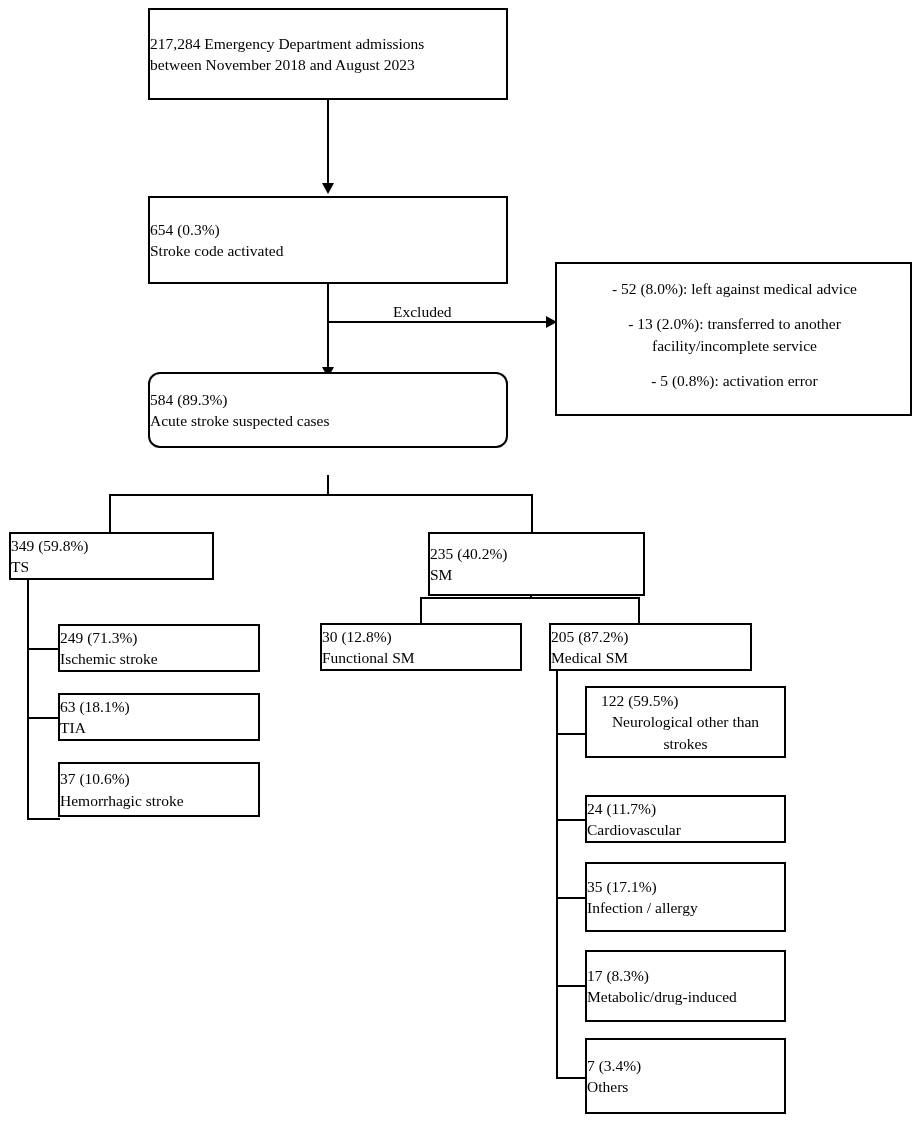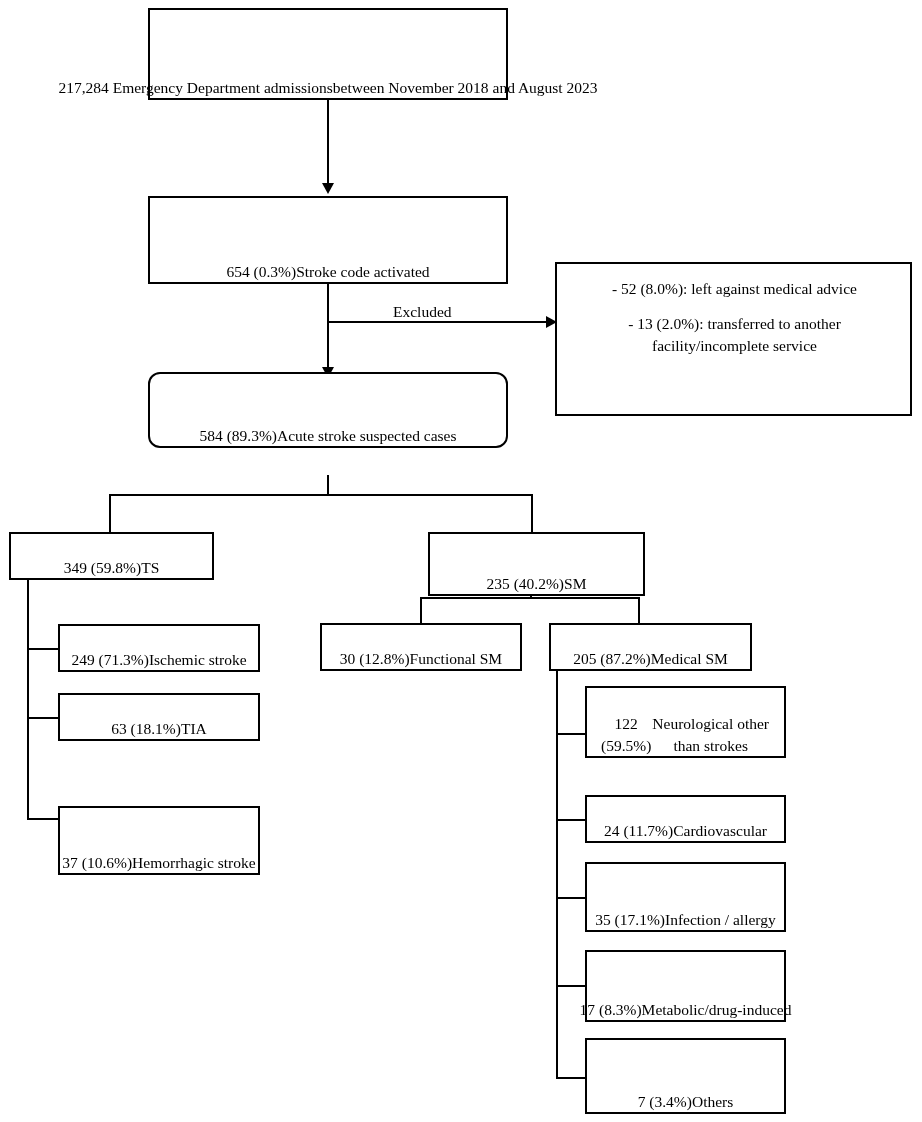--- a/index.html
+++ b/index.html
@@ -15,21 +15,22 @@
     font-family: "Liberation Serif", "DejaVu Serif", serif;
     color: #000000;
     overflow: hidden;
   }
   .box {
     position: absolute;
     box-sizing: border-box;
     border: 2px solid #000000;
     background: #ffffff;
     display: flex;
-    align-items: flex-end;
+    flex-direction: column;
+    align-items: flex-start;
     justify-content: center;
     text-align: center;
     line-height: 1.38;
     font-size: 15.5px;
     z-index: 3;
   }
   .box .ln {
     display: block;
     white-space: nowrap;
   }
@@ -110,20 +111,21 @@
   <div class="vline" style="left:327px; top:284px; height:86px;"></div>
   <div class="arrow-down" style="left:322px; top:367px;"></div>
 
   <div class="hline" style="left:328px; top:321px; width:220px;"></div>
   <div class="arrow-right" style="left:546px; top:316px;"></div>
   <div class="edge-label" style="left:390px; top:303px;">Excluded</div>
 
   <div class="excl-box" style="left:555px; top:262px; width:357px; height:154px;">
     <div class="eline">- 52 (8.0%): left against medical advice</div>
     <div class="eline">- 13 (2.0%): transferred to another facility/incomplete service</div>
+    <div class="eline">- 5 (0.8%): activation error</div>
   </div>
 
   <div class="box" style="left:148px; top:372px; width:360px; height:76px;border-radius:12px;">
     <span class="ln">584 (89.3%)</span>
     <span class="ln">Acute stroke suspected cases</span>
   </div>
 
   <div class="vline" style="left:327px; top:475px; height:20px;"></div>
   <div class="hline" style="left:109px; top:494px; width:424px;"></div>
   <div class="vline" style="left:109px; top:494px; height:40px;"></div>
@@ -147,21 +149,21 @@
   <div class="box" style="left:58px; top:624px; width:202px; height:48px;">
     <span class="ln">249 (71.3%)</span>
     <span class="ln">Ischemic stroke</span>
   </div>
 
   <div class="box" style="left:58px; top:693px; width:202px; height:48px;">
     <span class="ln">63 (18.1%)</span>
     <span class="ln">TIA</span>
   </div>
 
-  <div class="box" style="left:58px; top:762px; width:202px; height:69px;margin-top:44px;">
+  <div class="box" style="left:58px; top:762px; width:202px; height:55px;">
     <span class="ln">37 (10.6%)</span>
     <span class="ln">Hemorrhagic stroke</span>
   </div>
 
   <div class="vline" style="left:530px; top:578px; height:20px;"></div>
   <div class="hline" style="left:420px; top:597px; width:220px;"></div>
   <div class="vline" style="left:420px; top:597px; height:27px;"></div>
   <div class="vline" style="left:638px; top:597px; height:27px;"></div>
 
   <div class="box" style="left:320px; top:623px; width:202px; height:48px;">

